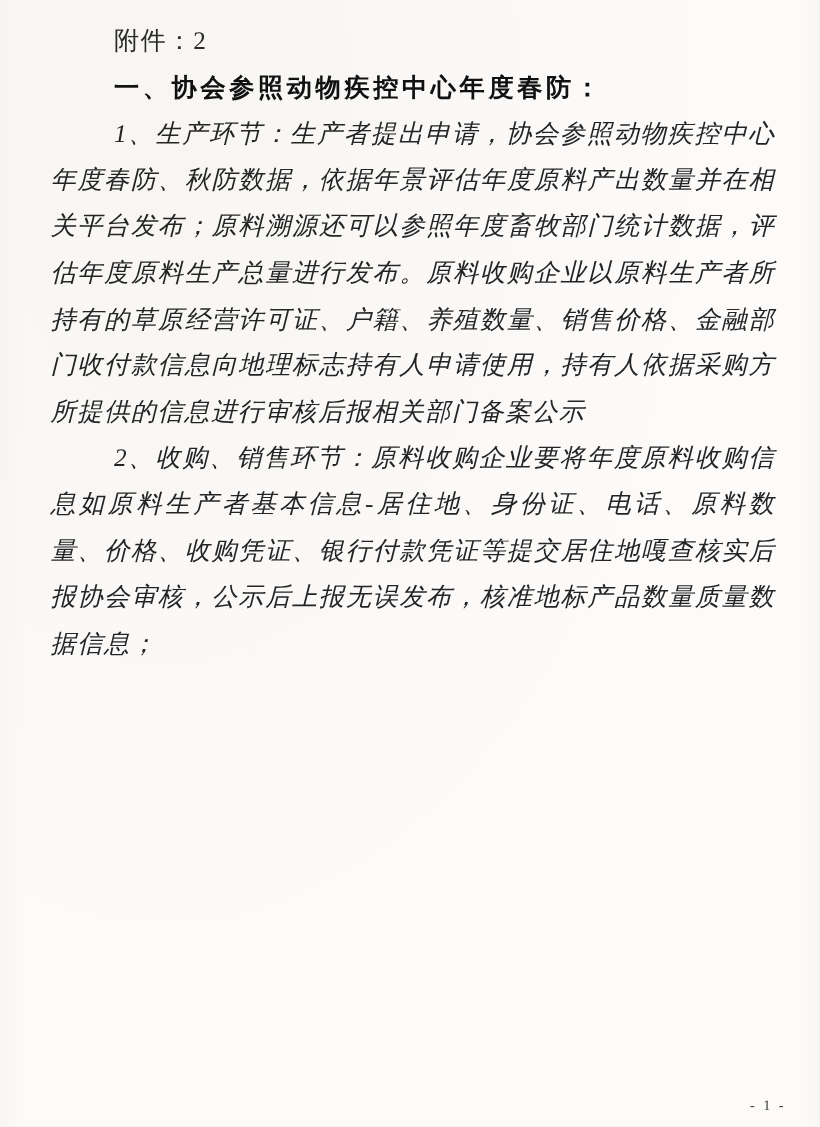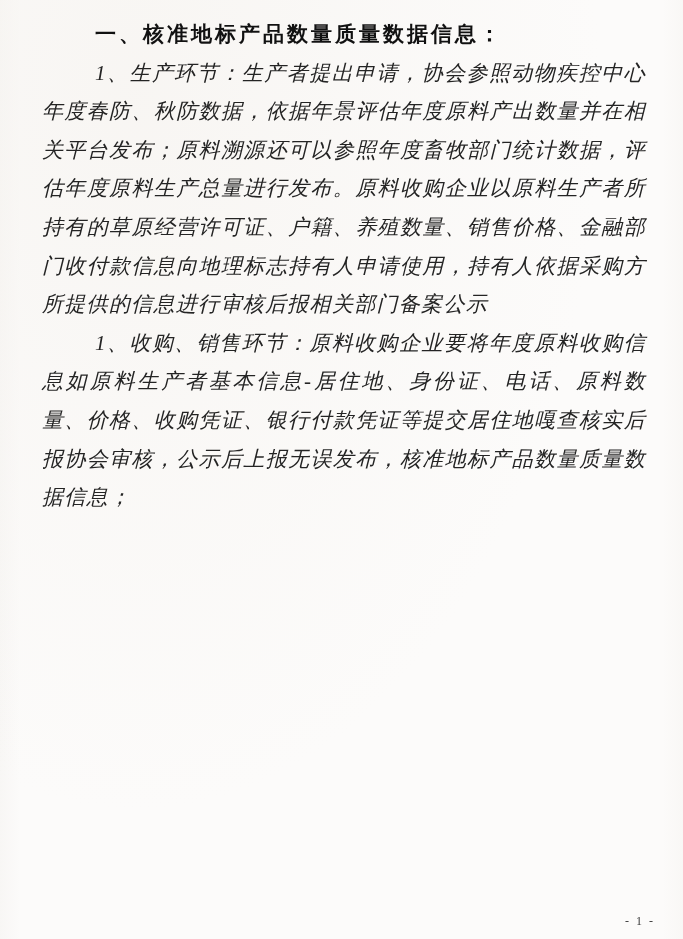--- a/index.html
+++ b/index.html
@@ -56,18 +56,19 @@
     font-size: 12px;
     letter-spacing: 2px;
     color: #3a3a3a;
   }
 </style>
 </head>
 <body>
 
 <div class="page">
   <div class="content">
-    <div class="section-heading">一、核准地标产品数量质量数据信息：</div>
+    <div class="attachment-label">附件：2</div>
+    <div class="section-heading">一、协会参照动物疾控中心年度春防：</div>
     <p class="para">1、生产环节：生产者提出申请，协会参照动物疾控中心年度春防、秋防数据，依据年景评估年度原料产出数量并在相关平台发布；原料溯源还可以参照年度畜牧部门统计数据，评估年度原料生产总量进行发布。原料收购企业以原料生产者所持有的草原经营许可证、户籍、养殖数量、销售价格、金融部门收付款信息向地理标志持有人申请使用，持有人依据采购方所提供的信息进行审核后报相关部门备案公示</p>
-    <p class="para">1、收购、销售环节：原料收购企业要将年度原料收购信息如原料生产者基本信息-居住地、身份证、电话、原料数量、价格、收购凭证、银行付款凭证等提交居住地嘎查核实后报协会审核，公示后上报无误发布，核准地标产品数量质量数据信息；</p>
+    <p class="para">2、收购、销售环节：原料收购企业要将年度原料收购信息如原料生产者基本信息-居住地、身份证、电话、原料数量、价格、收购凭证、银行付款凭证等提交居住地嘎查核实后报协会审核，公示后上报无误发布，核准地标产品数量质量数据信息；</p>
   </div>
   <div class="page-number">- 1 -</div>
 </div>
 
 </body></html>

